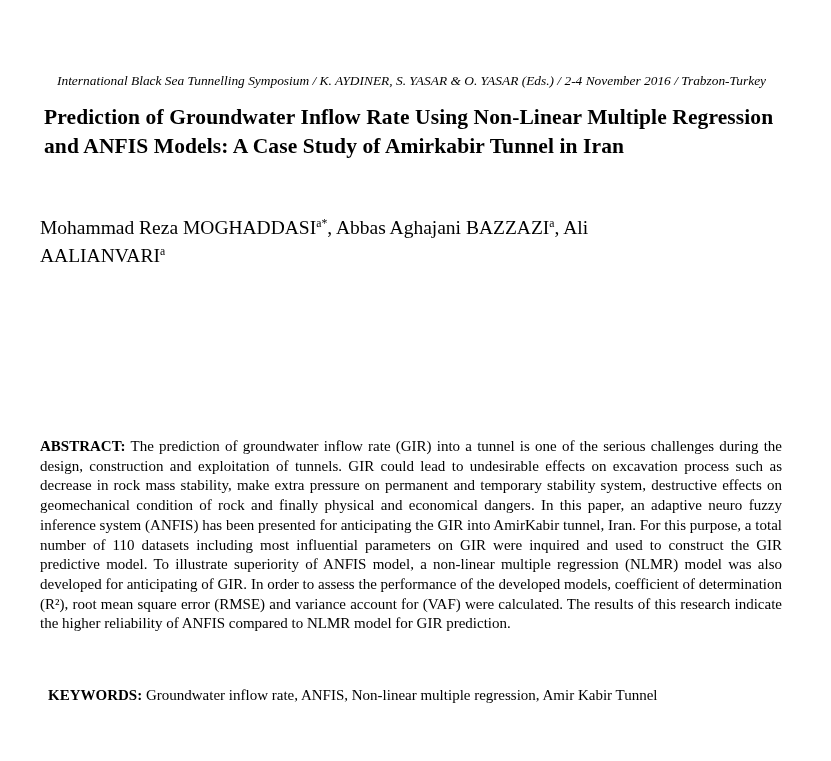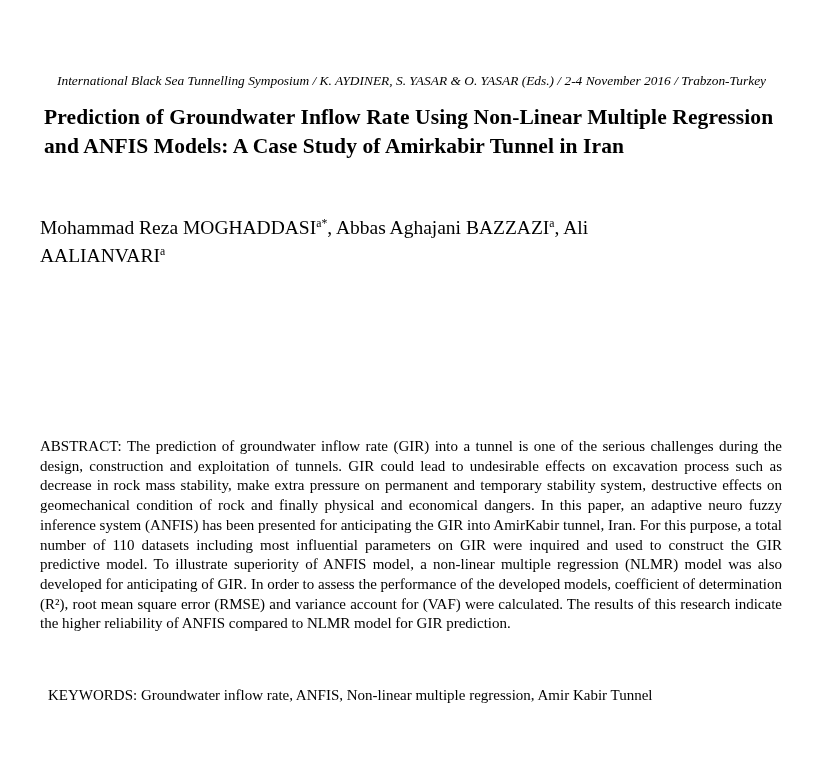--- a/index.html
+++ b/index.html
@@ -62,21 +62,21 @@
   .keywords {
     position: absolute;
     left: 40px;
     top: 678px;
     width: 760px;
     margin: 8px;
     font-size: 15px;
     line-height: 19.7px;
   }
   .bold-label {
-    font-weight: normal;
+    font-weight: bold;
   }
 </style>
 </head>
 <body>
 
 <div class="page">
 
   <div class="conf-header">International Black Sea Tunnelling Symposium / K. AYDINER, S. YASAR &amp; O. YASAR (Eds.)  / 2-4 November 2016 / Trabzon-Turkey</div>
 
   <h1 class="paper-title">Prediction of Groundwater Inflow Rate Using Non-Linear Multiple Regression and ANFIS Models: A Case Study of Amirkabir Tunnel in Iran</h1>

